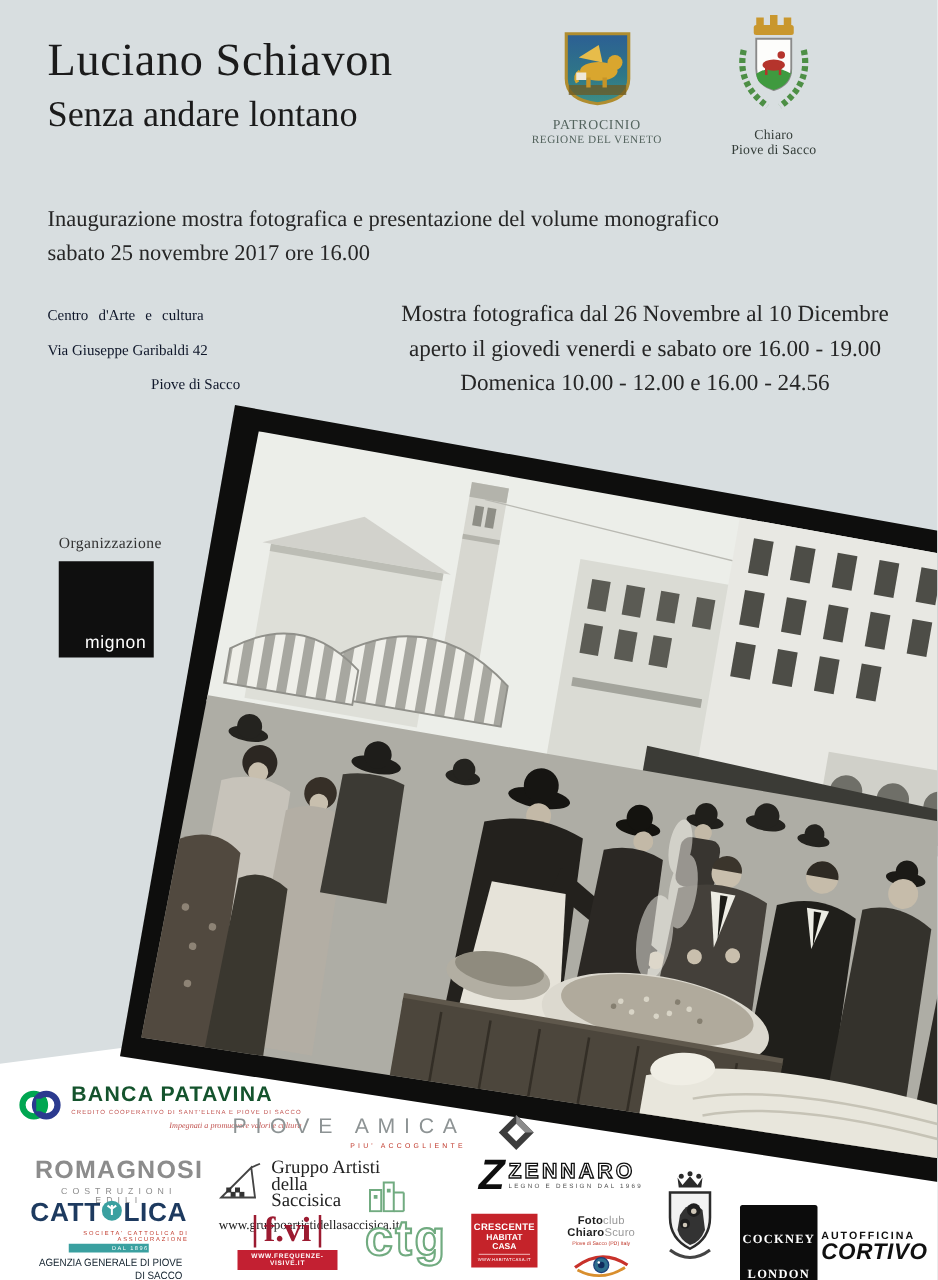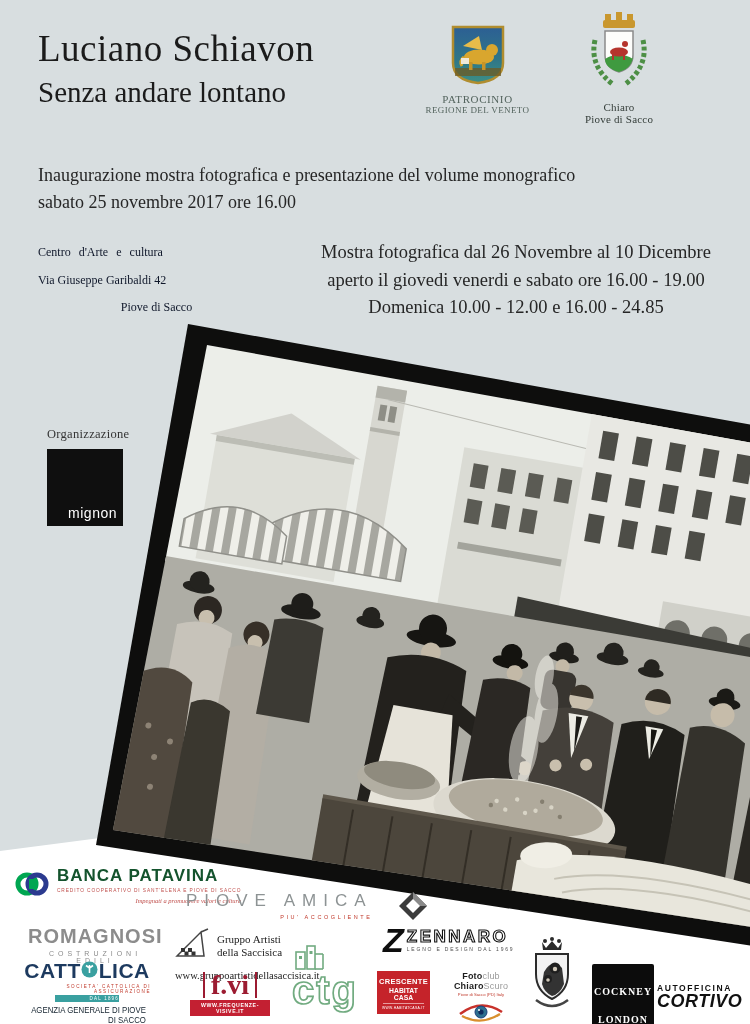--- a/index.html
+++ b/index.html
@@ -51,21 +51,21 @@
   .piove-amica { left:186px; top:891px; display:flex; gap:25px; align-items:flex-start; }
   .pa-name { font-size:17px; color:#8d9394; letter-spacing:7px; }
   .pa-tag  { font-size:5.5px; color:#c0392b; letter-spacing:2.6px; text-align:right; margin-top:3px; }
 
   .romagnosi { left:28px; top:925px; width:134px; text-align:center; }
   .rom-name { font-size:20px; font-weight:bold; color:#8c8c8c; letter-spacing:1px; }
   .rom-tag  { font-size:7px; color:#8c8c8c; letter-spacing:4px; margin-top:2px; }
 
   .gruppo { left:175px; top:928px; width:130px; font-family:"Liberation Serif", serif; }
   .gruppo-row { display:flex; gap:8px; align-items:center; }
-  .g-lines { font-size:11px; line-height:13.5px; color:#222; }
+  .g-lines { font-size:15px; line-height:13.5px; color:#222; }
   .g-url { font-size:10.5px; color:#222; margin-top:6px; white-space:nowrap; }
 
   .zennaro { left:383px; top:924px; display:flex; align-items:center; gap:3px; }
   .z-glyph { font-size:34px; font-weight:bold; font-style:italic; color:#0e0e0e; line-height:32px; }
   .z-name { font-size:17px; font-weight:bold; letter-spacing:2.5px;
             color:#fff; -webkit-text-stroke:1.1px #101010; line-height:17px; }
   @supports not (-webkit-text-stroke: 1px black) { .z-name { color:#101010; } }
   .z-tag { font-size:5px; color:#4c4c4c; letter-spacing:1.8px; margin-top:1px; }
 
   .cattolica { left:23px; top:959px; width:128px; text-align:right; }
@@ -166,21 +166,21 @@
 
   <div class="abs venue">
     <div class="jl">Centro d'Arte e cultura</div>
     <div>Via Giuseppe Garibaldi 42</div>
     <div class="cl">Piove di Sacco</div>
   </div>
 
   <div class="abs schedule">
     <div>Mostra fotografica dal 26 Novembre al 10 Dicembre</div>
     <div>aperto il giovedi venerdi e sabato ore 16.00 - 19.00</div>
-    <div>Domenica 10.00 - 12.00 e 16.00 - 24.85</div>
+    <div>Domenica 10.00 - 12.00 e 16.00 - 24.56</div>
   </div>
 
   <div class="abs org-label">Organizzazione</div>
   <div class="abs mignon-box">
     <span>mignon</span>
   </div>
 
   <svg class="abs photo-layer" width="750" height="1024" viewBox="0 0 750 1024">
     <defs>
       <clipPath id="photoClip">

